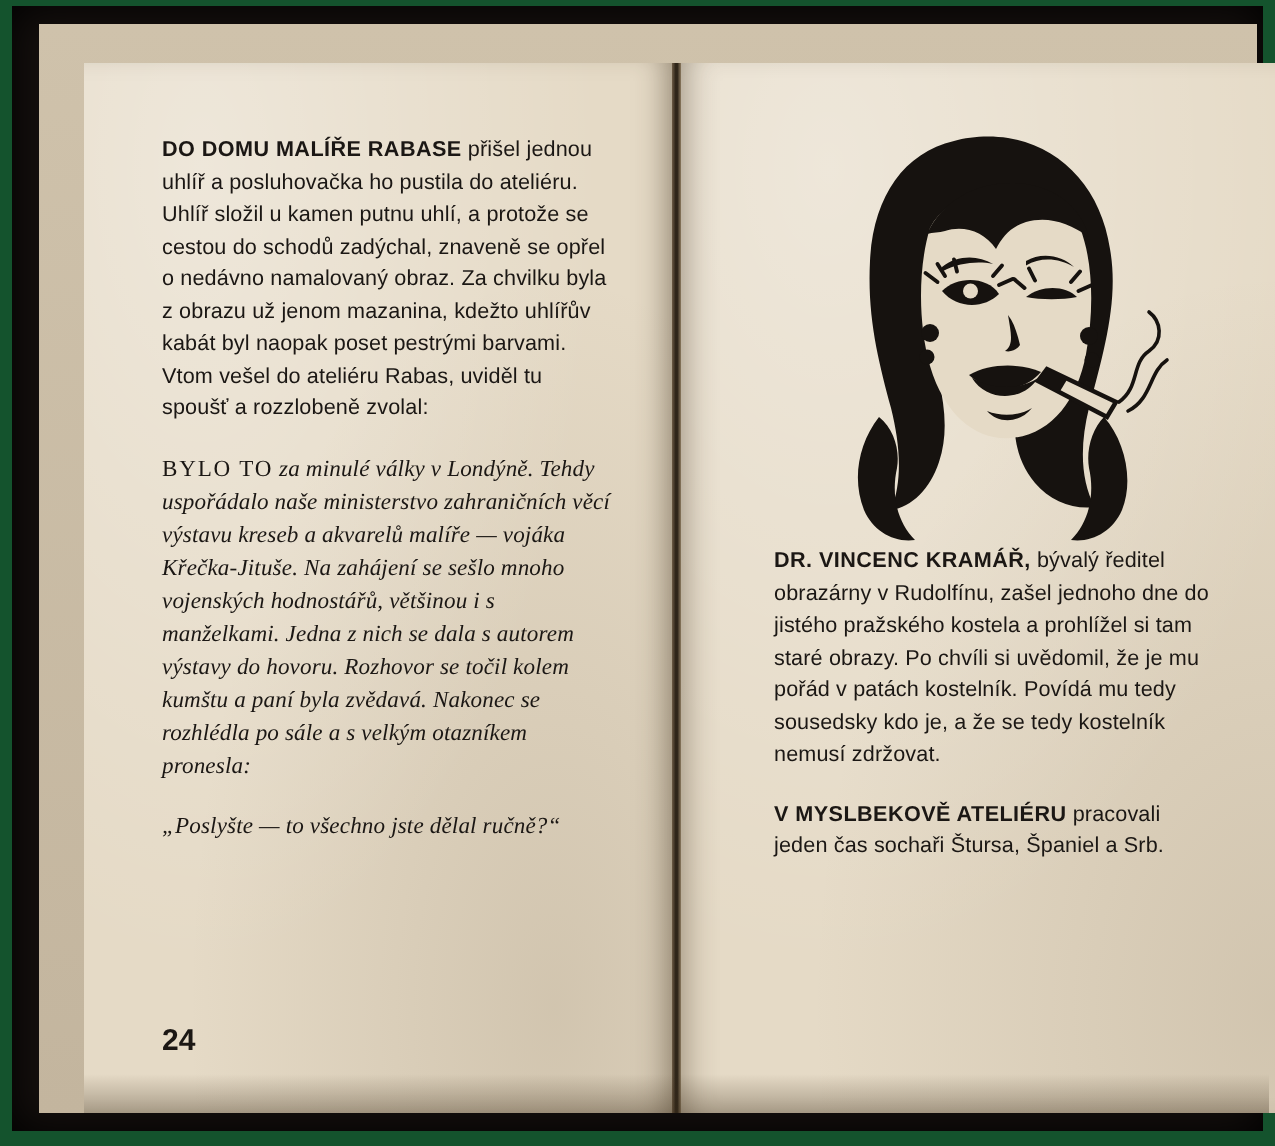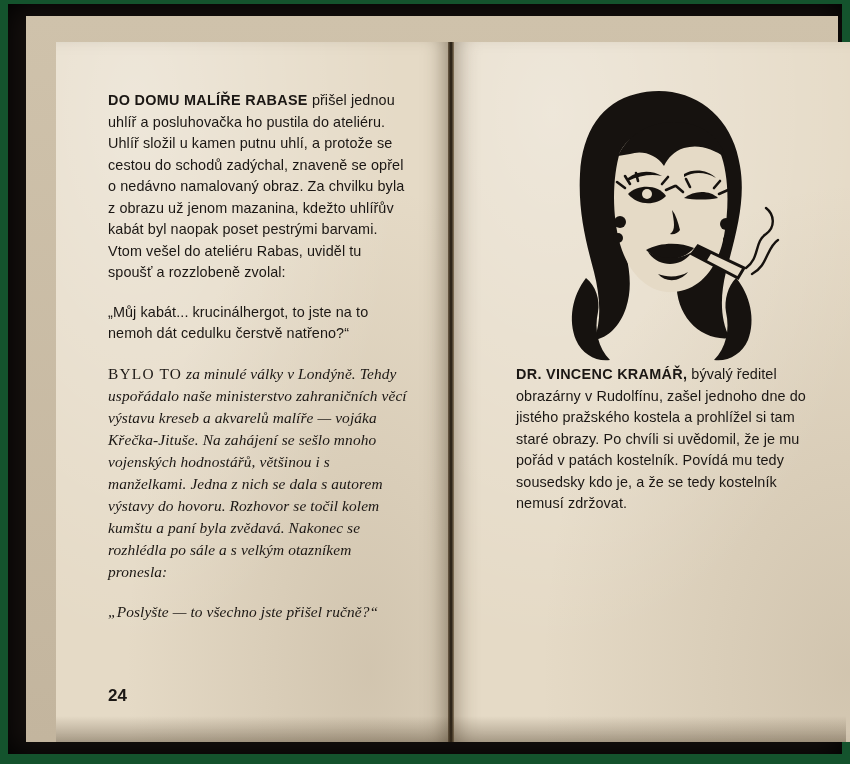--- a/index.html
+++ b/index.html
@@ -99,21 +99,21 @@
     letter-spacing: 0.1px;
   }
   .italic .lead-serif {
     font-style: normal;
     font-family: Liberation Serif, serif;
     letter-spacing: 1.2px;
   }
   .folio {
     position: absolute;
     bottom: 36px;
-    font-size: 17px;
+    font-size: 20px;
     font-weight: bold;
     color: #1b1714;
   }
   .folio-left { left: 52px; }
   .folio-right { right: 56px; }
 
   .illus {
     position: absolute;
     left: 70px;
     top: 40px;
@@ -129,25 +129,24 @@
   <div class="cover">
     <div class="cover-edge">
       <div class="pages">
 
         <div class="page page-left">
           <div class="text-col">
 
             <p class="blk"><span class="lead">DO DOMU MALÍŘE RABASE</span><span> přišel jednou uhlíř a posluhovačka ho pustila do ateliéru. Uhlíř složil u kamen putnu uhlí, a protože se cestou do schodů zadýchal, znaveně se opřel o nedávno namalovaný obraz. Za chvilku byla z obrazu už jenom mazanina, kdežto uhlířův kabát byl naopak poset pestrými barvami. Vtom vešel do ateliéru Rabas, uviděl tu spoušť a rozzlobeně zvolal:</span></p>
 
 
-            <p class="blk"><span>„Můj kabát... krucinálhergot, to jste na to nemoh dát cedulku čerstvě natřeno?“</span></p>
 
             <p class="blk italic" style="margin-top:10px"><span class="lead-serif">BYLO TO</span><span> za minulé války v Londýně. Tehdy uspořádalo naše ministerstvo zahraničních věcí výstavu kreseb a akvarelů malíře — vojáka Křečka-Jituše. Na zahájení se sešlo mnoho vojenských hodnostářů, většinou i s manželkami. Jedna z nich se dala s autorem výstavy do hovoru. Rozhovor se točil kolem kumštu a paní byla zvědavá. Nakonec se rozhlédla po sále a s velkým otazníkem pronesla:</span></p>
 
-            <p class="italic"><span>„Poslyšte — to všechno jste přišel ručně?“</span></p>
+            <p class="italic"><span>„Poslyšte — to všechno jste dělal ručně?“</span></p>
           </div>
           <div class="folio folio-left">24</div>
         </div>
 
         <div class="gutter"></div>
 
         <div class="page page-right">
 
           <div class="illus">
             <svg width="280" height="290" viewBox="0 0 280 290" xmlns="http://www.w3.org/2000/svg">
@@ -197,20 +196,21 @@
                 <path d="M222 186 C236 176 230 160 242 152 C252 145 250 132 242 126"></path>
                 <path d="M228 192 C244 184 242 166 254 158"></path>
               </g>
             </svg>
           </div>
 
           <div class="text-col" style="top:322px">
             <p class="blk"><span class="lead">DR. VINCENC KRAMÁŘ,</span><span> bývalý ředitel obrazárny v Rudolfínu, zašel jednoho dne do jistého pražského kostela a prohlížel si tam staré obrazy. Po chvíli si uvědomil, že je mu pořád v patách kostelník. Povídá mu tedy sousedsky kdo je, a že se tedy kostelník nemusí zdržovat.</span></p>
 
 
+            <p><span class="lead">V MYSLBEKOVĚ ATELIÉRU</span><span> pracovali jeden čas sochaři Štursa, Španiel a Srb.</span></p>
           </div>
           <div class="folio folio-right">25</div>
         </div>
 
         <div class="page-bottom-shadow"></div>
       </div>
     </div>
   </div>
 </div>
 

